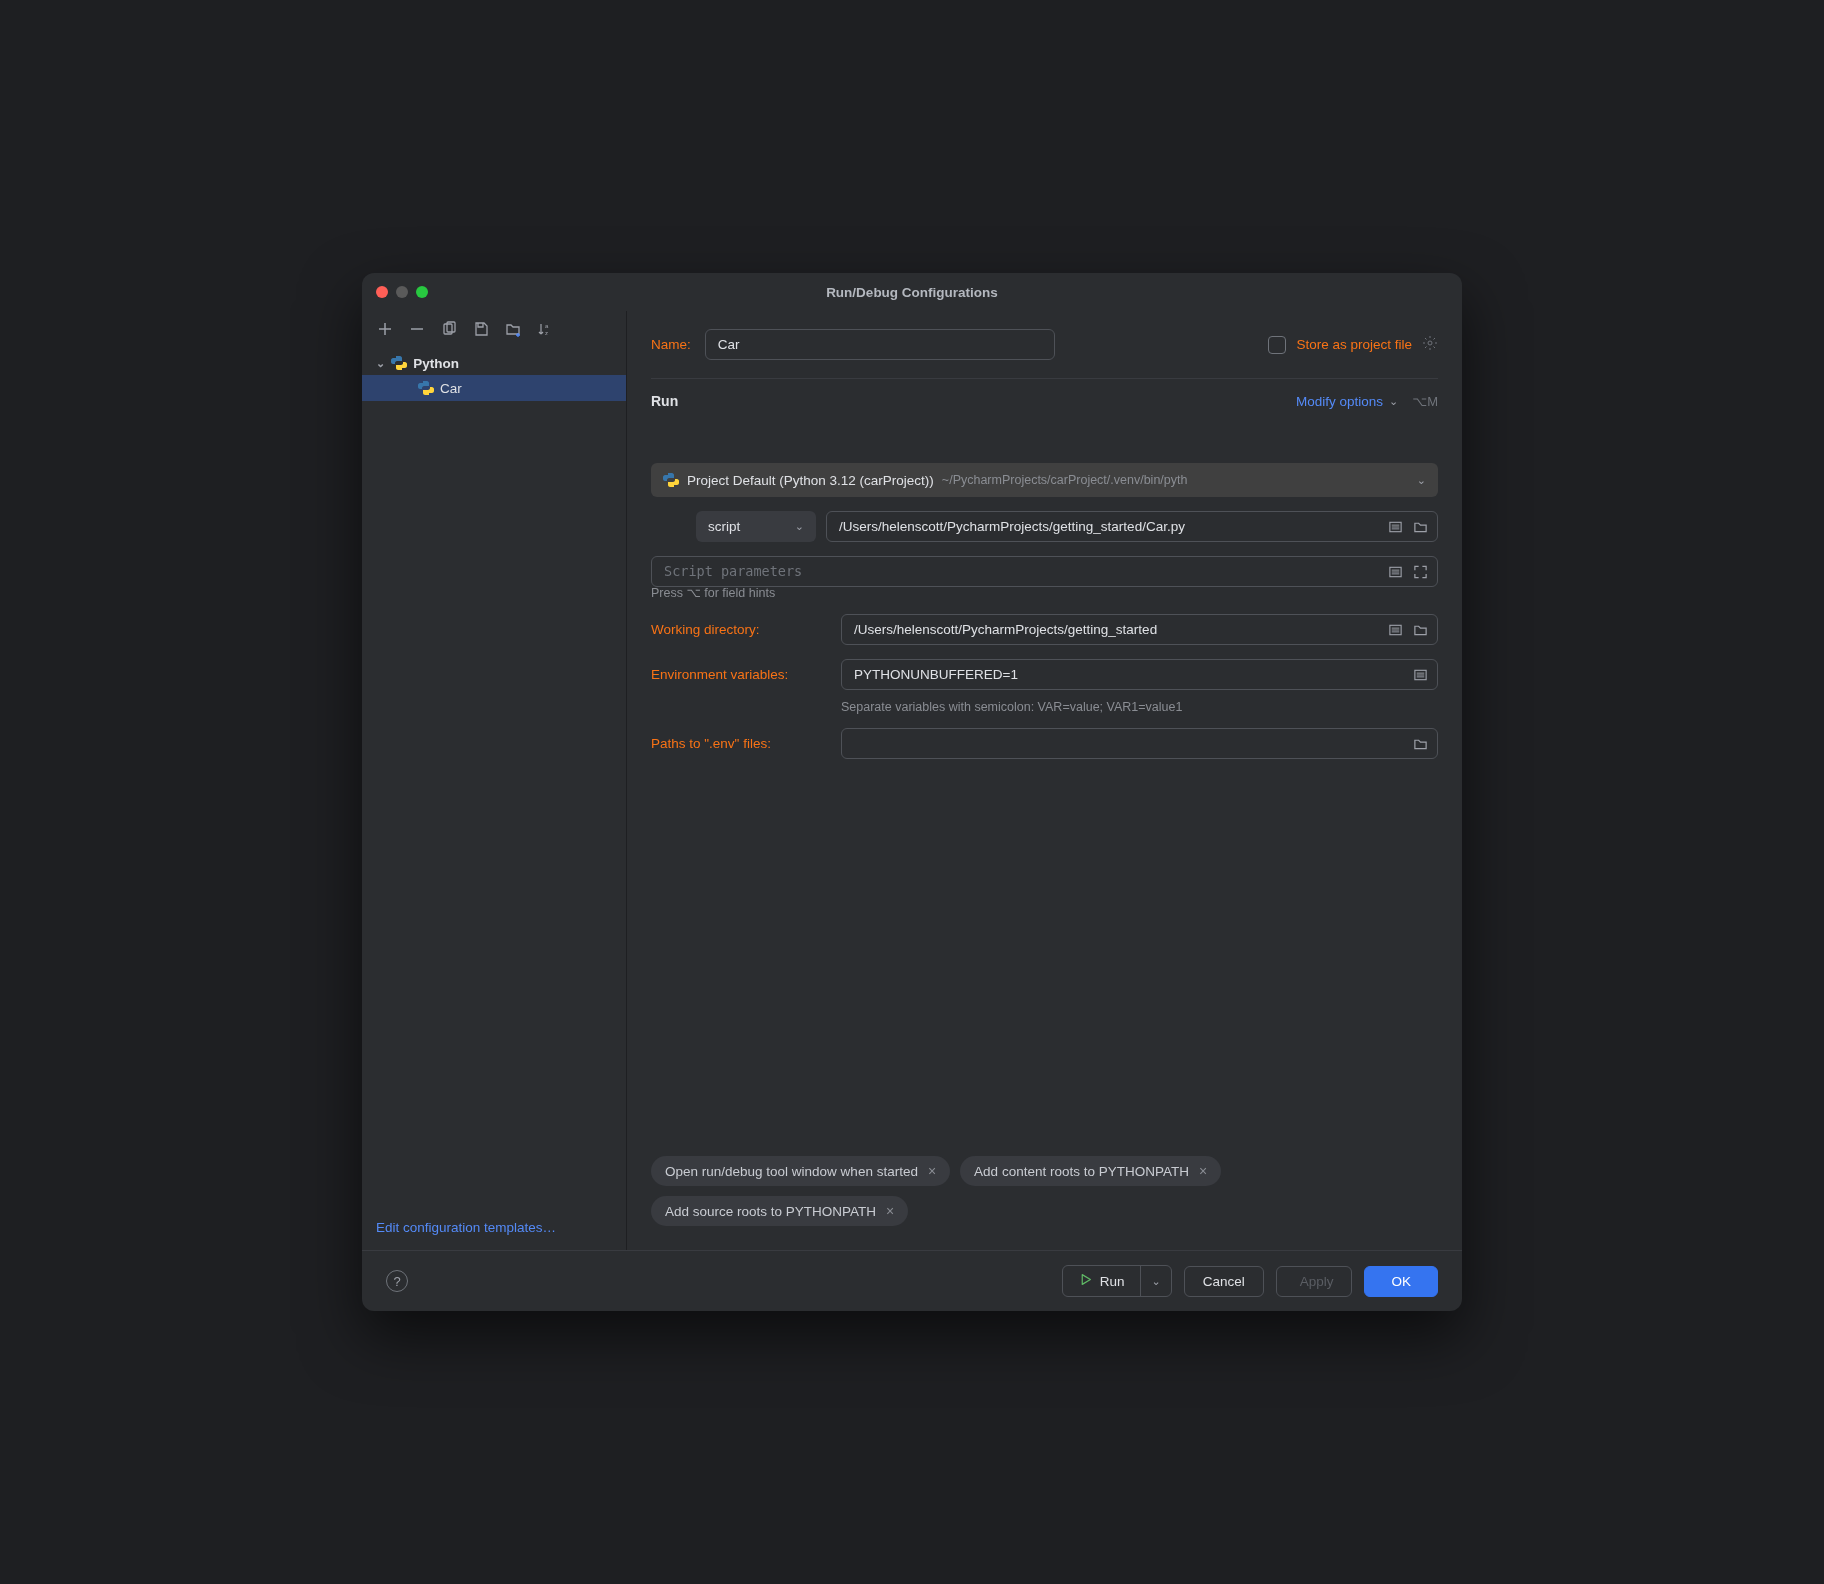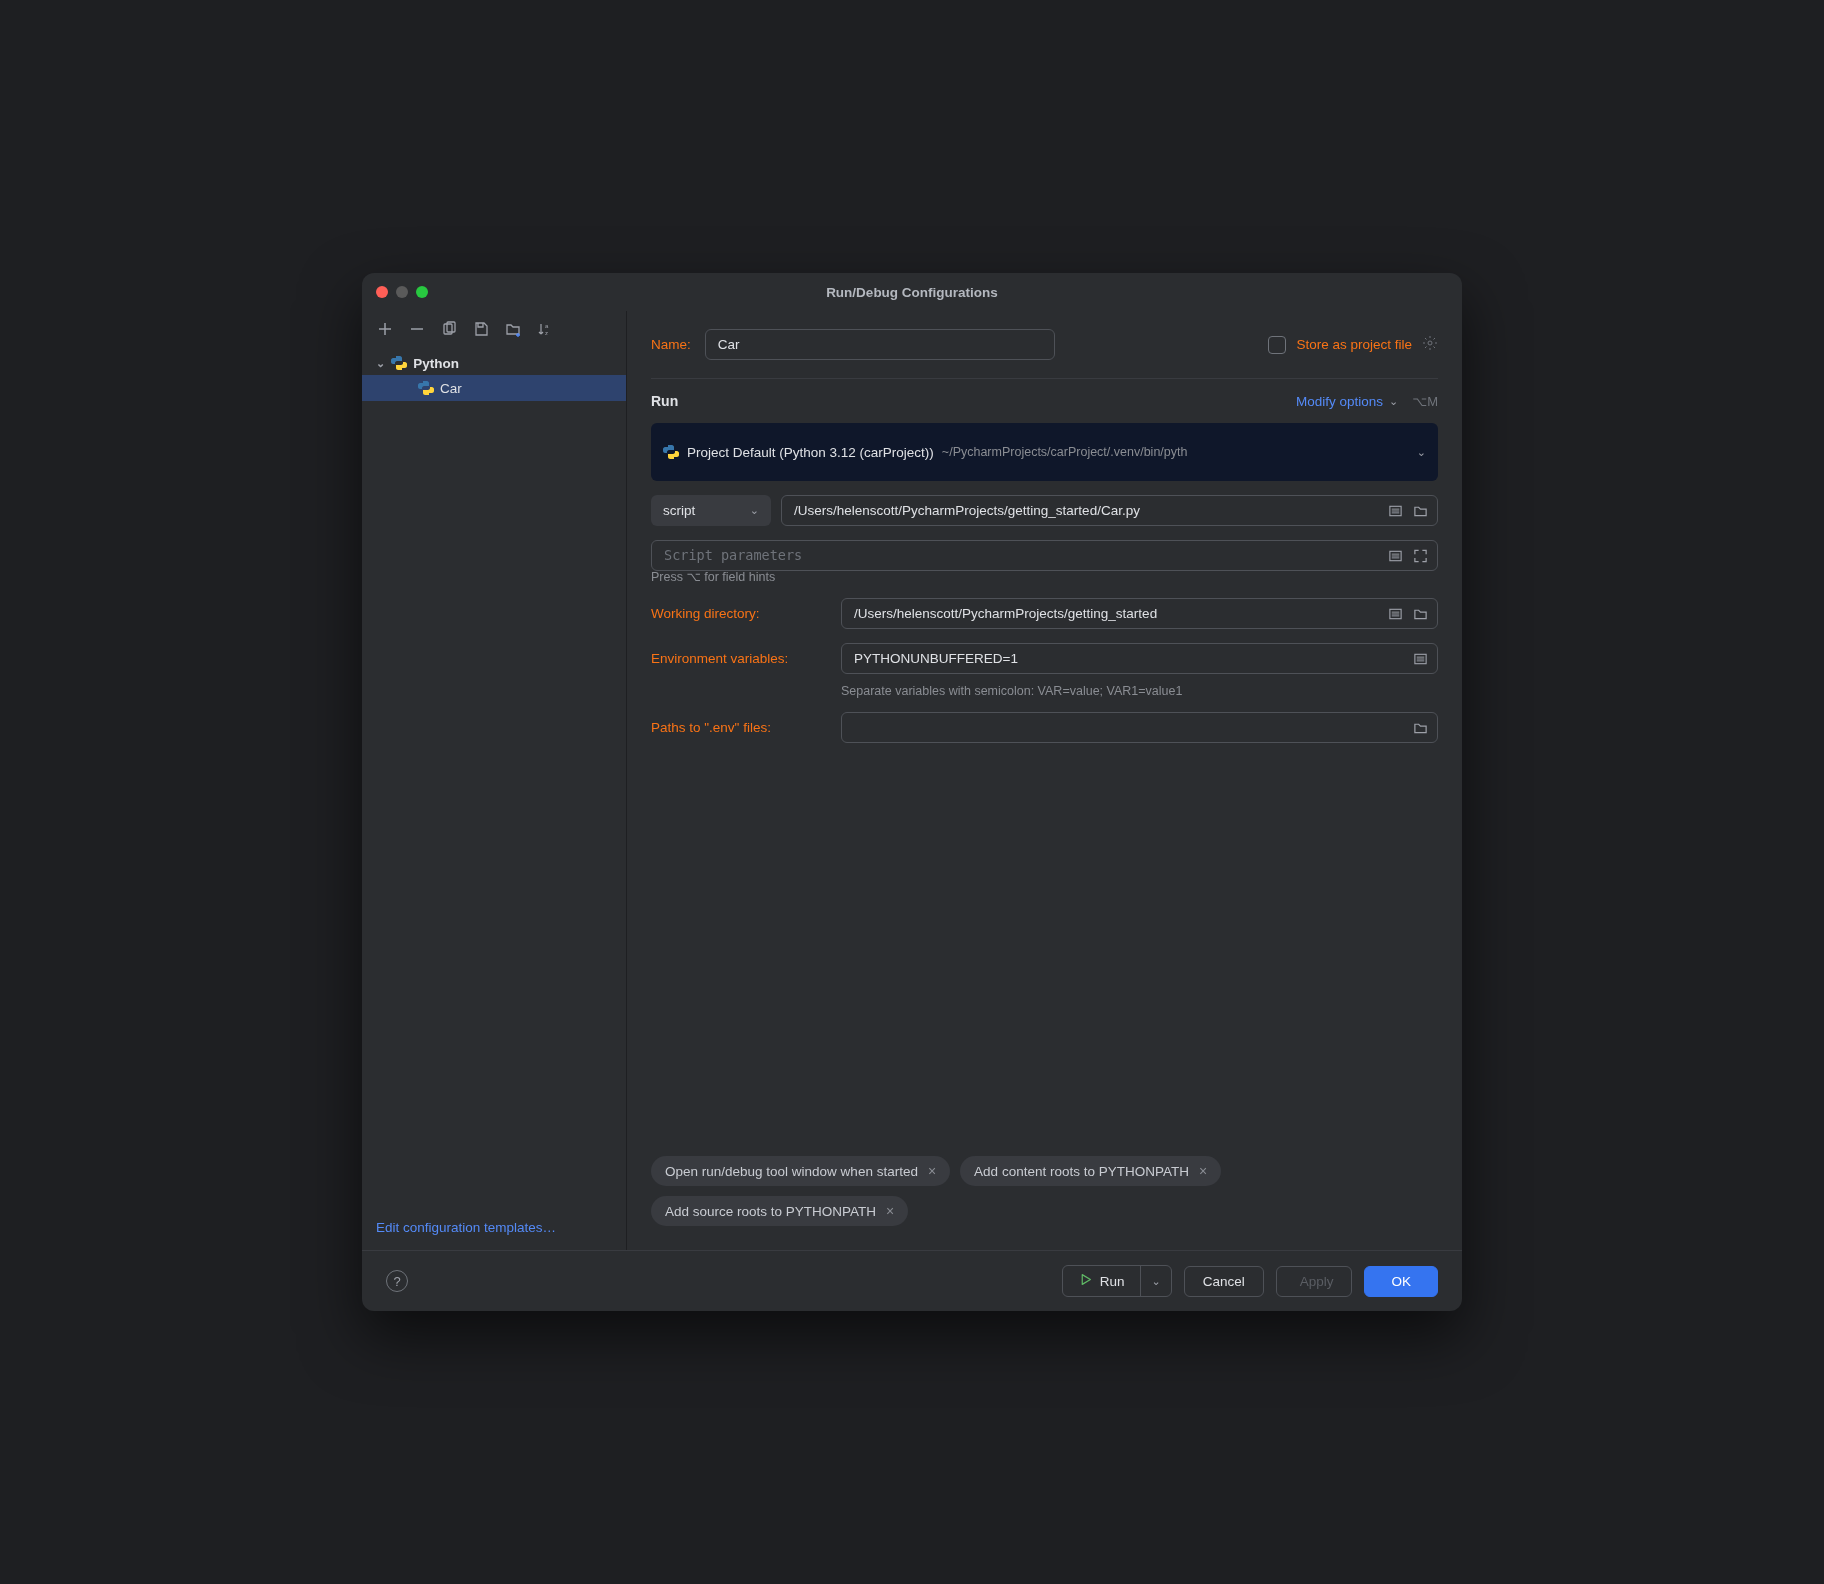--- a/index.html
+++ b/index.html
@@ -175,47 +175,49 @@
       display: flex;
       align-items: center;
       gap: 6px;
       cursor: pointer;
     }
     .shortcut {
       color: #6f737a;
       font-size: 13px;
     }
     .interpreter {
-      background: #0f172a;
+      background: #404040;
       border-radius: 6px;
-      padding: 21px 12px;
+      padding: 9px 12px;
       display: flex;
       align-items: center;
       gap: 8px;
       font-size: 13.5px;
       cursor: pointer;
       margin-bottom: 14px;
+      margin-top: 40px;
     }
     .interpret-path {
       color: #8a8d93;
       font-size: 12.5px;
       flex: 1;
       white-space: nowrap;
       overflow: hidden;
     }
     .dropdown {
       background: #393b40;
       border-radius: 6px;
       padding: 8px 12px;
       display: flex;
       align-items: center;
       justify-content: space-between;
       font-size: 13.5px;
       cursor: pointer;
       min-width: 120px;
+      margin-left: 45px;
     }
     .field-row {
       display: flex;
       gap: 10px;
       margin-bottom: 14px;
       align-items: stretch;
     }
     .field-wrap {
       flex: 1;
       position: relative;

